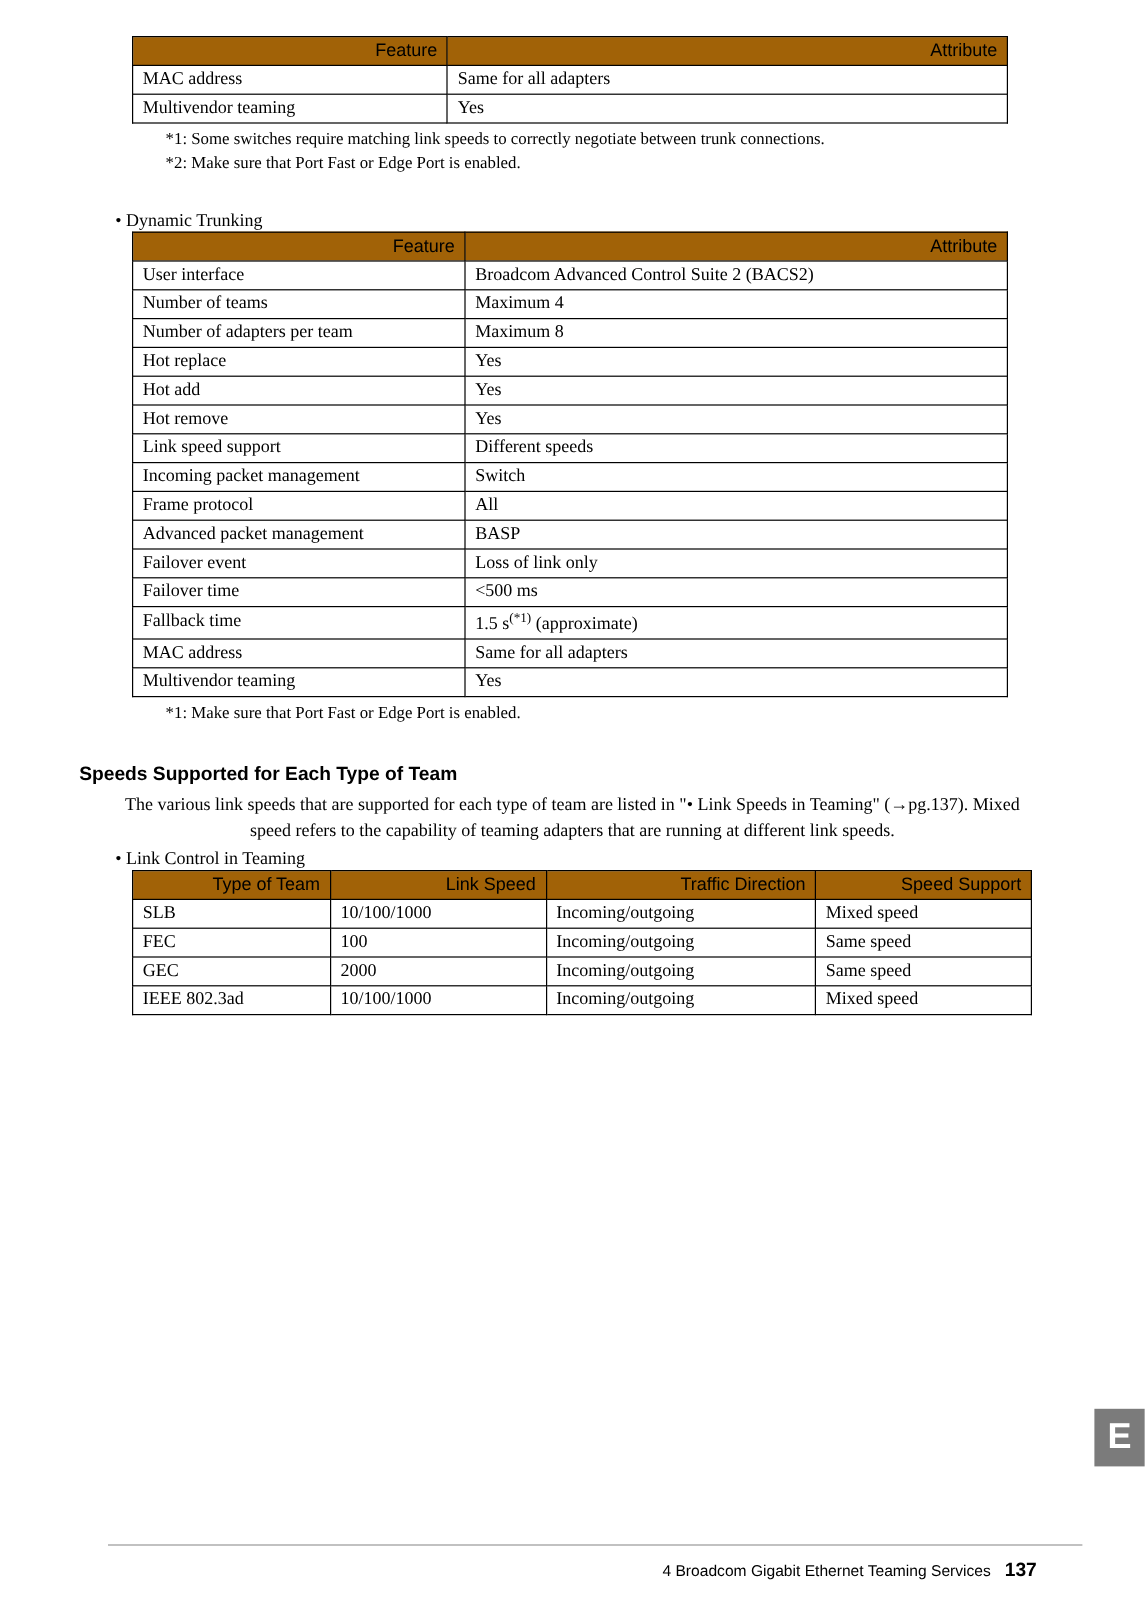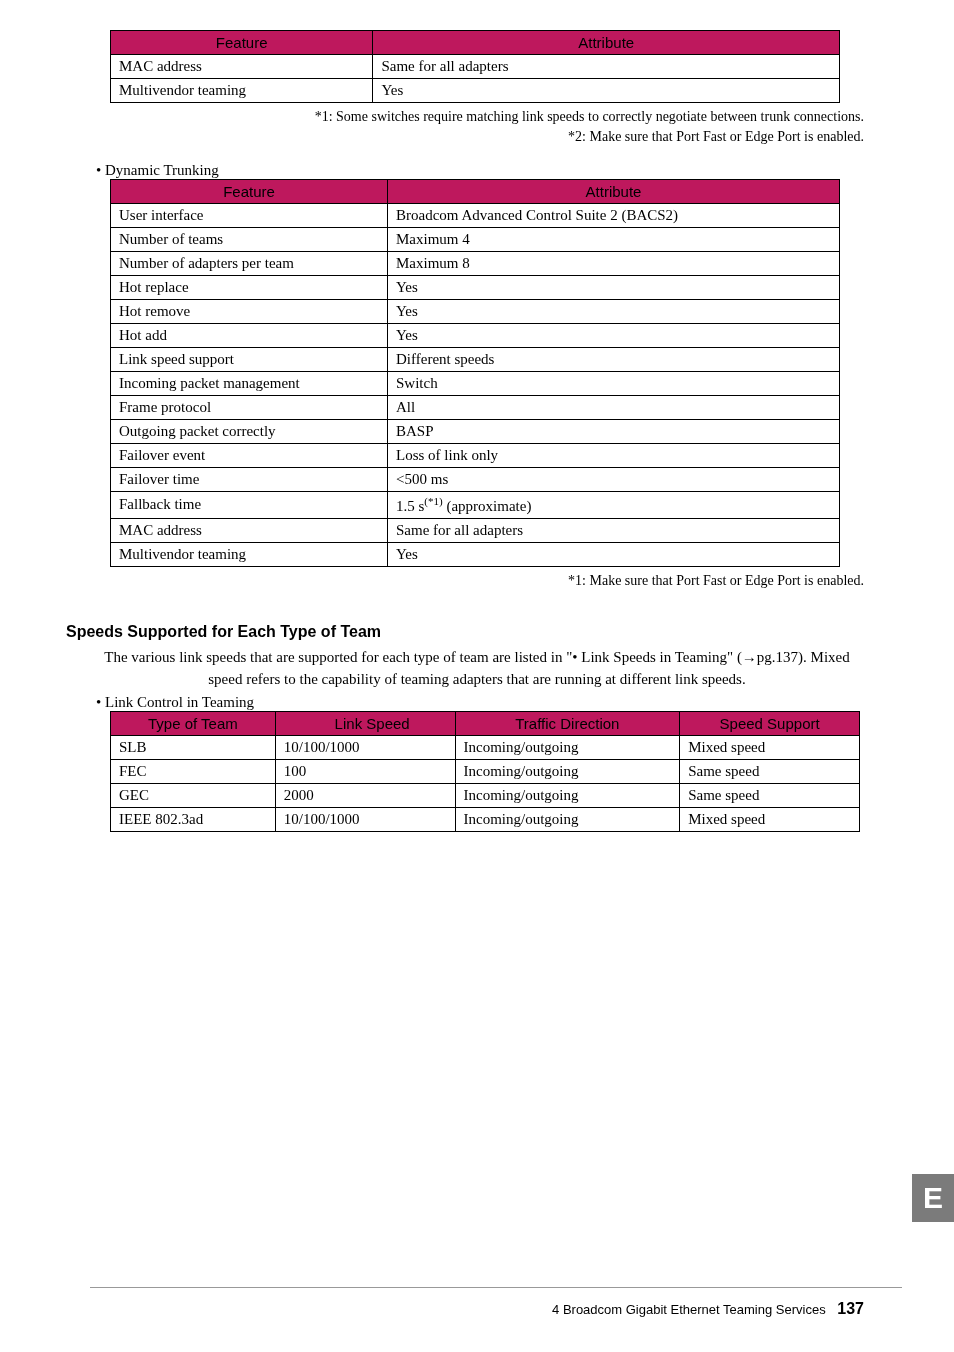--- a/index.html
+++ b/index.html
@@ -26,37 +26,36 @@
     margin-bottom: 4px;
   }
   table th, table td {
     border: 1px solid #000;
     padding: 3px 8px;
     text-align: left;
     font-size: 15px;
     vertical-align: middle;
   }
   table th {
-    background: #be185d;
+    background: #a16207;
     font-weight: normal;
     font-family: Arial, Helvetica, sans-serif;
-    text-align: center;
+    text-align: right;
   }
   .notes {
     margin-left: 48px;
     font-size: 14px;
     line-height: 1.45;
-    text-align: right;
   }
   .notes div {
     text-indent: -28px;
     padding-left: 28px;
   }
   .bullet-line {
-    margin-top: 14px;
+    margin-top: 28px;
     margin-left: 6px;
     font-size: 15px;
   }
   h2.section {
     font-family: Liberation Sans, sans-serif;
     font-weight: bold;
     font-size: 16px;
     margin: 32px 0 6px -24px;
   }
   .body-text {
@@ -155,41 +154,41 @@
         </tr>
     <tr>
           <td>Number of adapters per team</td>
           <td>Maximum 8</td>
         </tr>
     <tr>
           <td>Hot replace</td>
           <td>Yes</td>
         </tr>
     <tr>
+          <td>Hot add</td>
+          <td>Yes</td>
+        </tr>
+    <tr>
           <td>Hot remove</td>
-          <td>Yes</td>
-        </tr>
-    <tr>
-          <td>Hot add</td>
           <td>Yes</td>
         </tr>
     <tr>
           <td>Link speed support</td>
           <td>Different speeds</td>
         </tr>
     <tr>
           <td>Incoming packet management</td>
           <td>Switch</td>
         </tr>
     <tr>
           <td>Frame protocol</td>
           <td>All</td>
         </tr>
     <tr>
-          <td>Outgoing packet correctly</td>
+          <td>Advanced packet management</td>
           <td>BASP</td>
         </tr>
     <tr>
           <td>Failover event</td>
           <td>Loss of link only</td>
         </tr>
     <tr>
           <td>Failover time</td>
           <td>&lt;500 ms</td>
         </tr>

